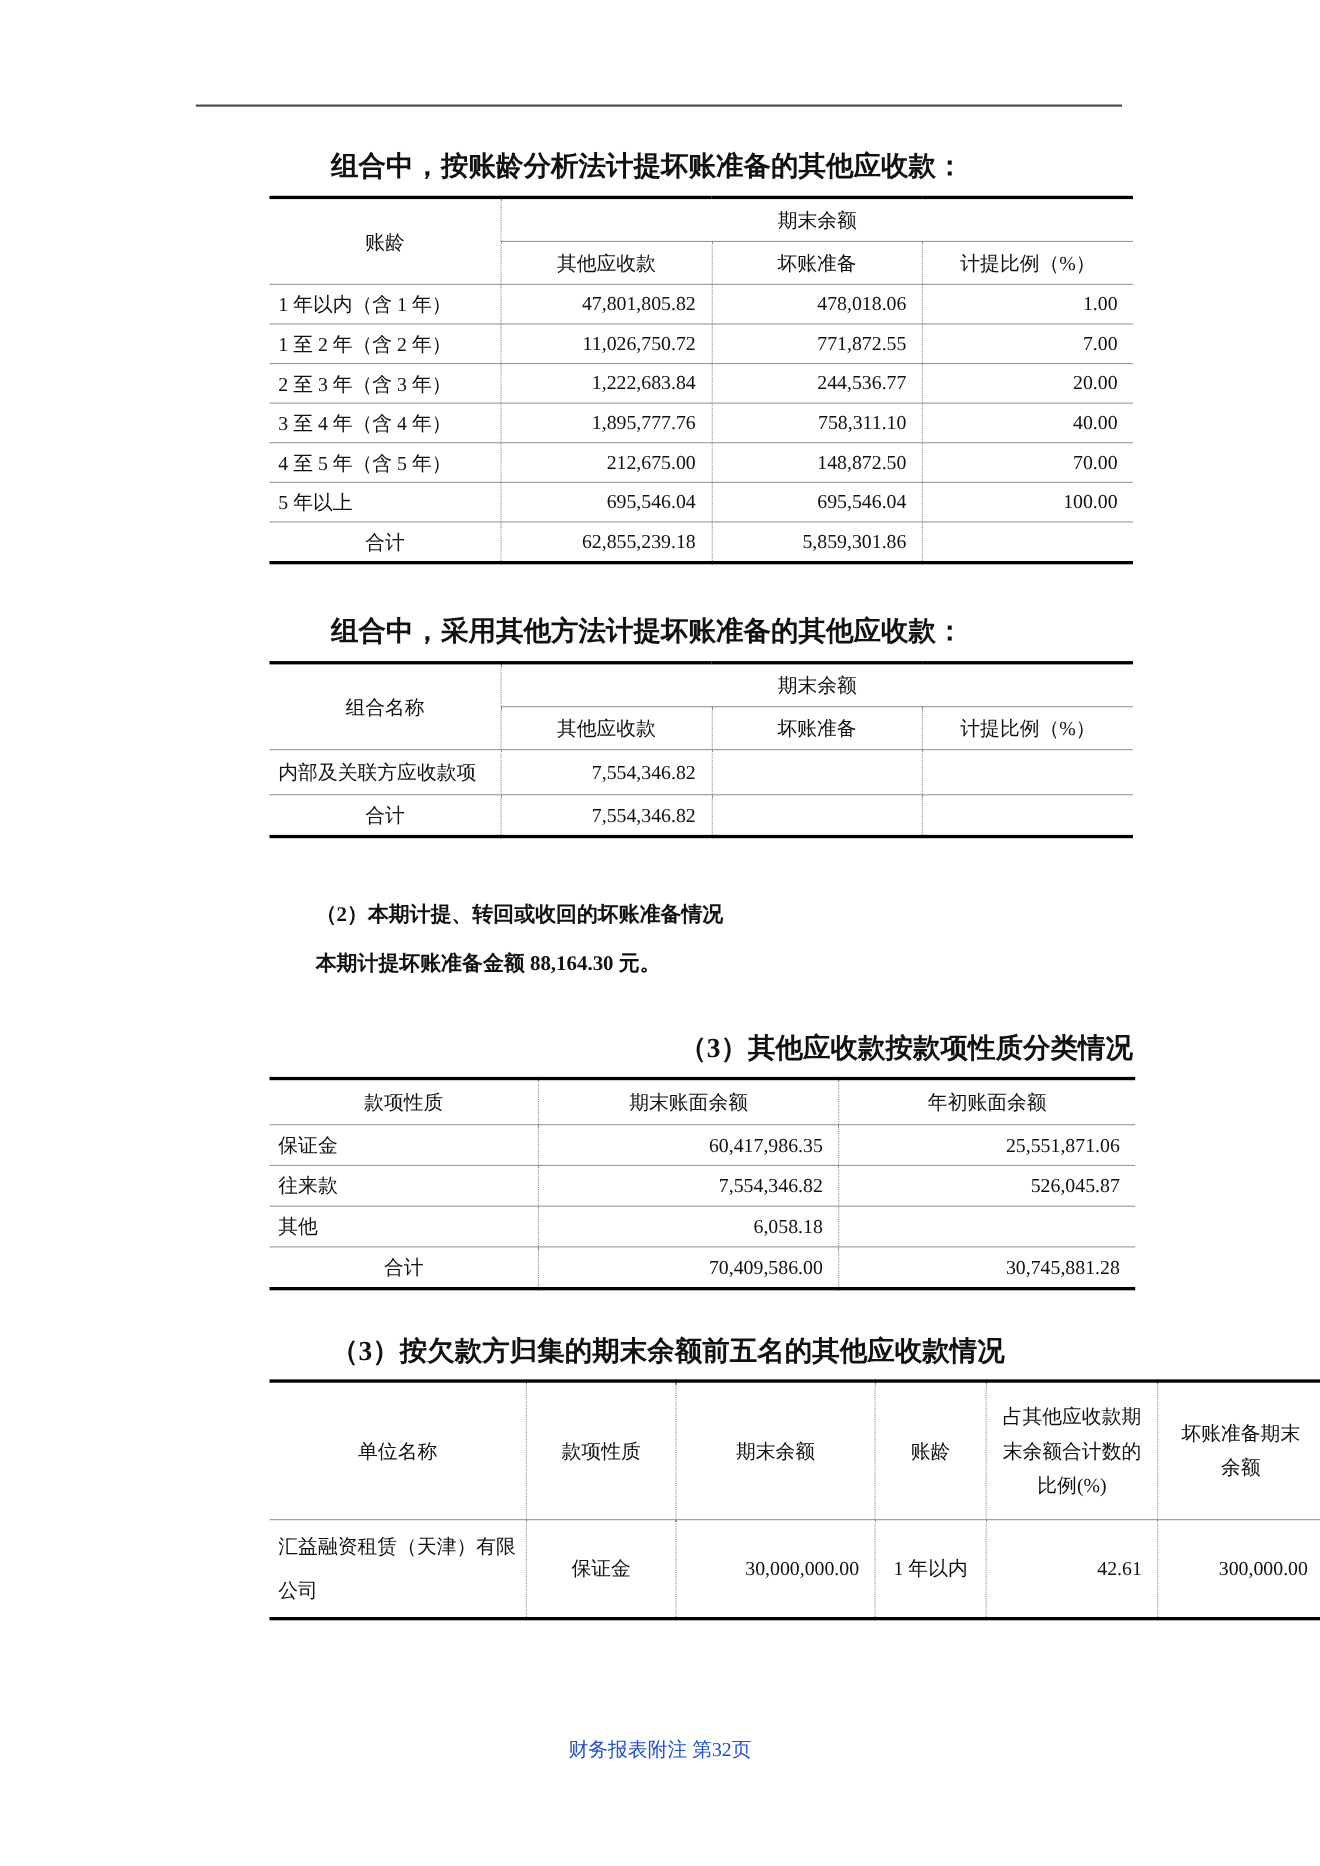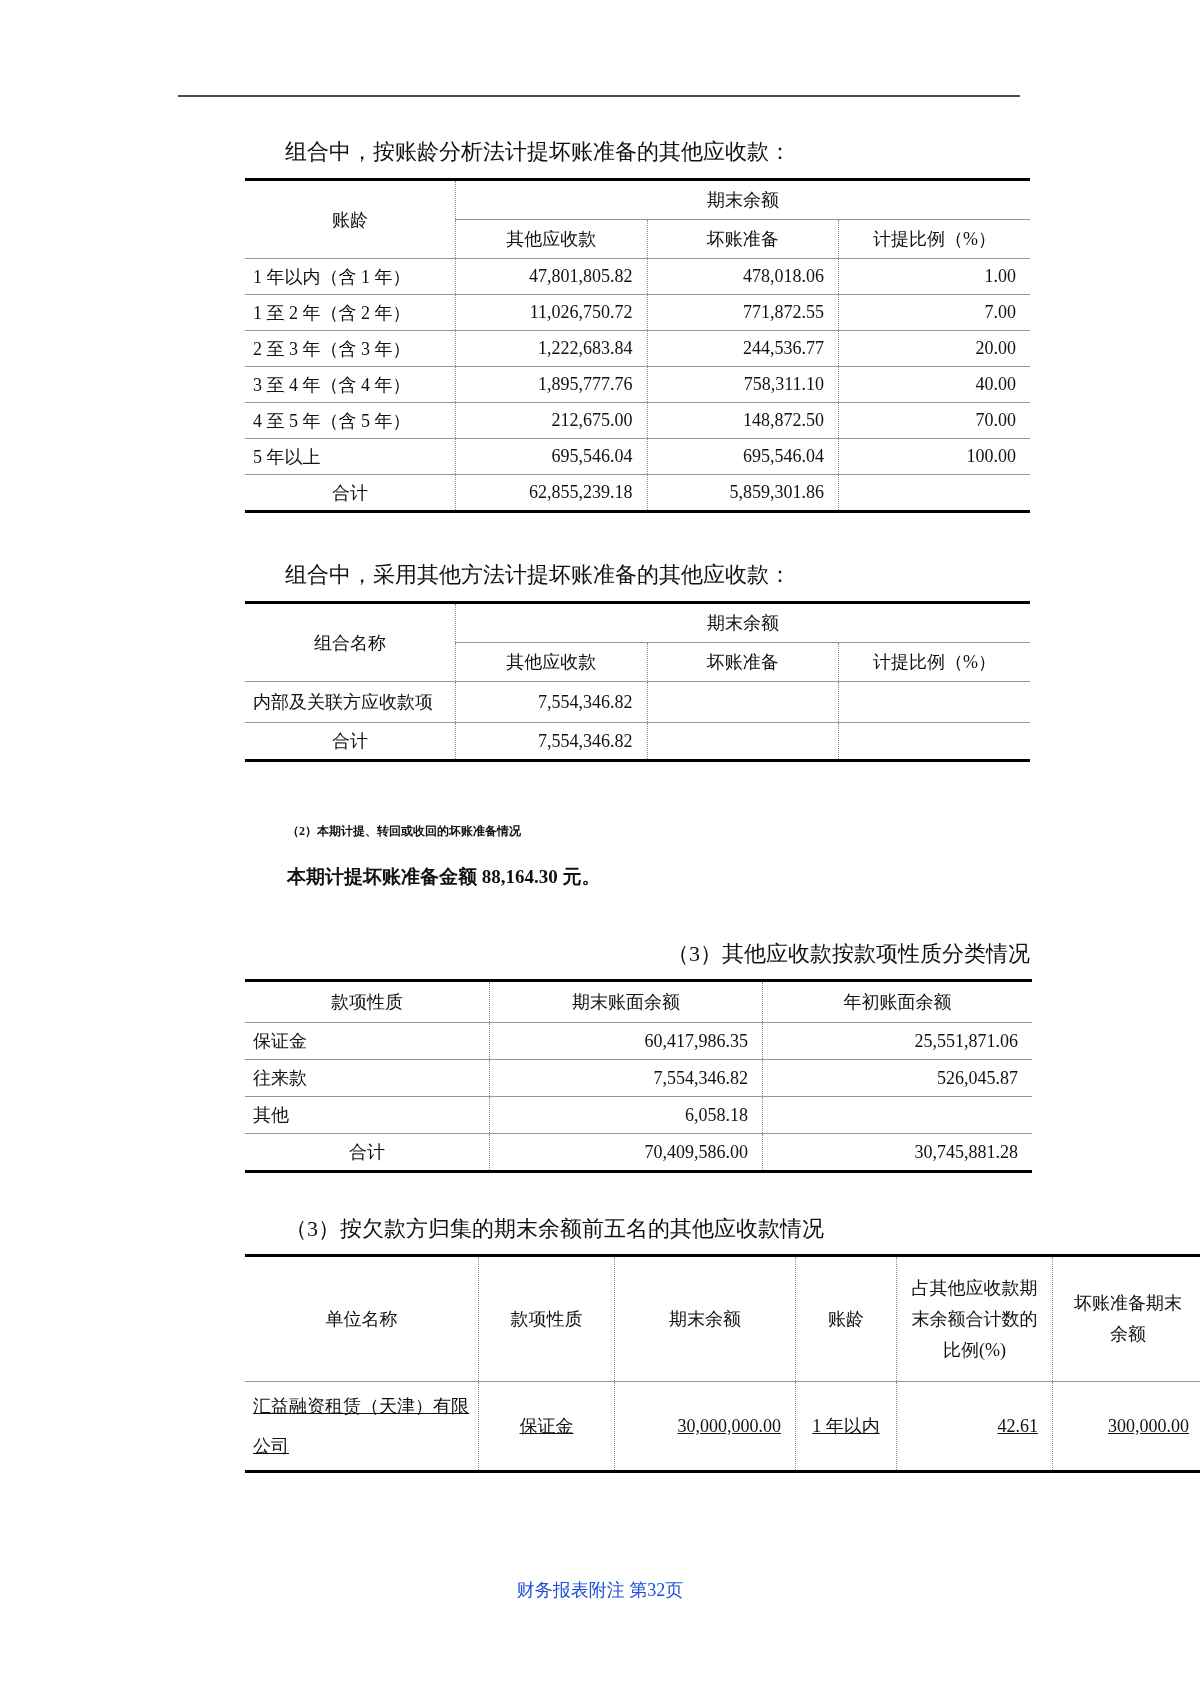--- a/index.html
+++ b/index.html
@@ -12,22 +12,22 @@
     overflow:hidden;
   }
   .top-rule{
     position:absolute;left:178px;top:95px;
     width:842px;height:2px;background:#4d4d4d;
   }
   .content{
     position:absolute;left:245px;top:138px;width:785px;
   }
   .sec-title{
-    font-size:22px;font-weight:normal;line-height:27px;
-    margin:0 0 13px 40px;white-space:nowrap;
+    font-size:25px;font-weight:bold;line-height:27px;
+    margin:0 0 13px 56px;white-space:nowrap;
   }
   table.fin{
     width:785px;table-layout:fixed;border-collapse:collapse;
     border-top:3px solid #000;border-bottom:3px solid #000;
     font-size:18px;color:#111;
   }
   table.fin td{
     border-bottom:1px solid #979797;
     height:35px;vertical-align:middle;
     padding:0;overflow:hidden;
@@ -46,24 +46,24 @@
   table.nature td{height:36px;}
   table.nature tr.hdr td{height:40px;}
   
   .tcol1{width:205px}.tcol2{width:107px}.tcol3{width:152px}
   .tcol4{width:72px}.tcol5{width:127px}.tcol6{width:122px}
   table.top5 tr.hdr td{
     height:124px;line-height:31px;text-align:center;
     padding:0 14px;
   }
   table.top5 tr.data td{
-    height:88px;line-height:40px;text-decoration:underline;
+    height:88px;line-height:40px;
   }
   .para-heading{
-    font-size:12px;font-weight:bold;line-height:27px;
+    font-size:19px;font-weight:bold;line-height:27px;
     margin:56px 0 0 42px;
   }
   .para-body{
     font-size:19px;line-height:27px;
     margin:18px 0 0 42px;
     font-weight:bold;
   }
   .mt-b{margin-top:48px;}
   .mt-para-after{margin-top:50px;}
   .mt-d{margin-top:42px;margin-bottom:12px;}

